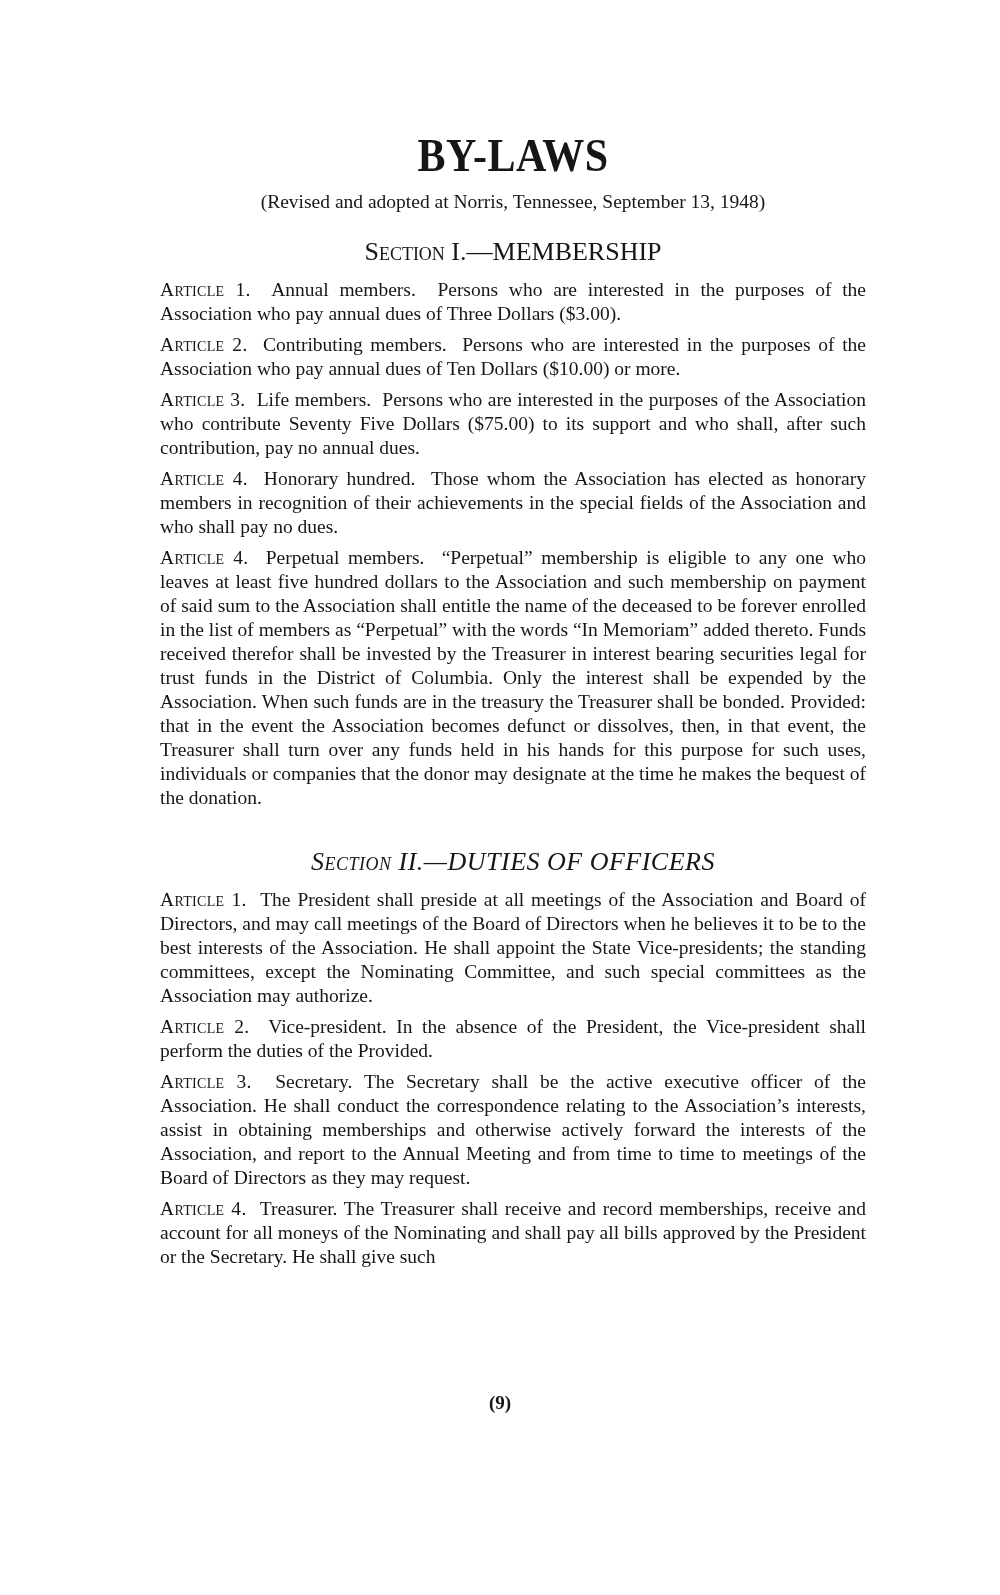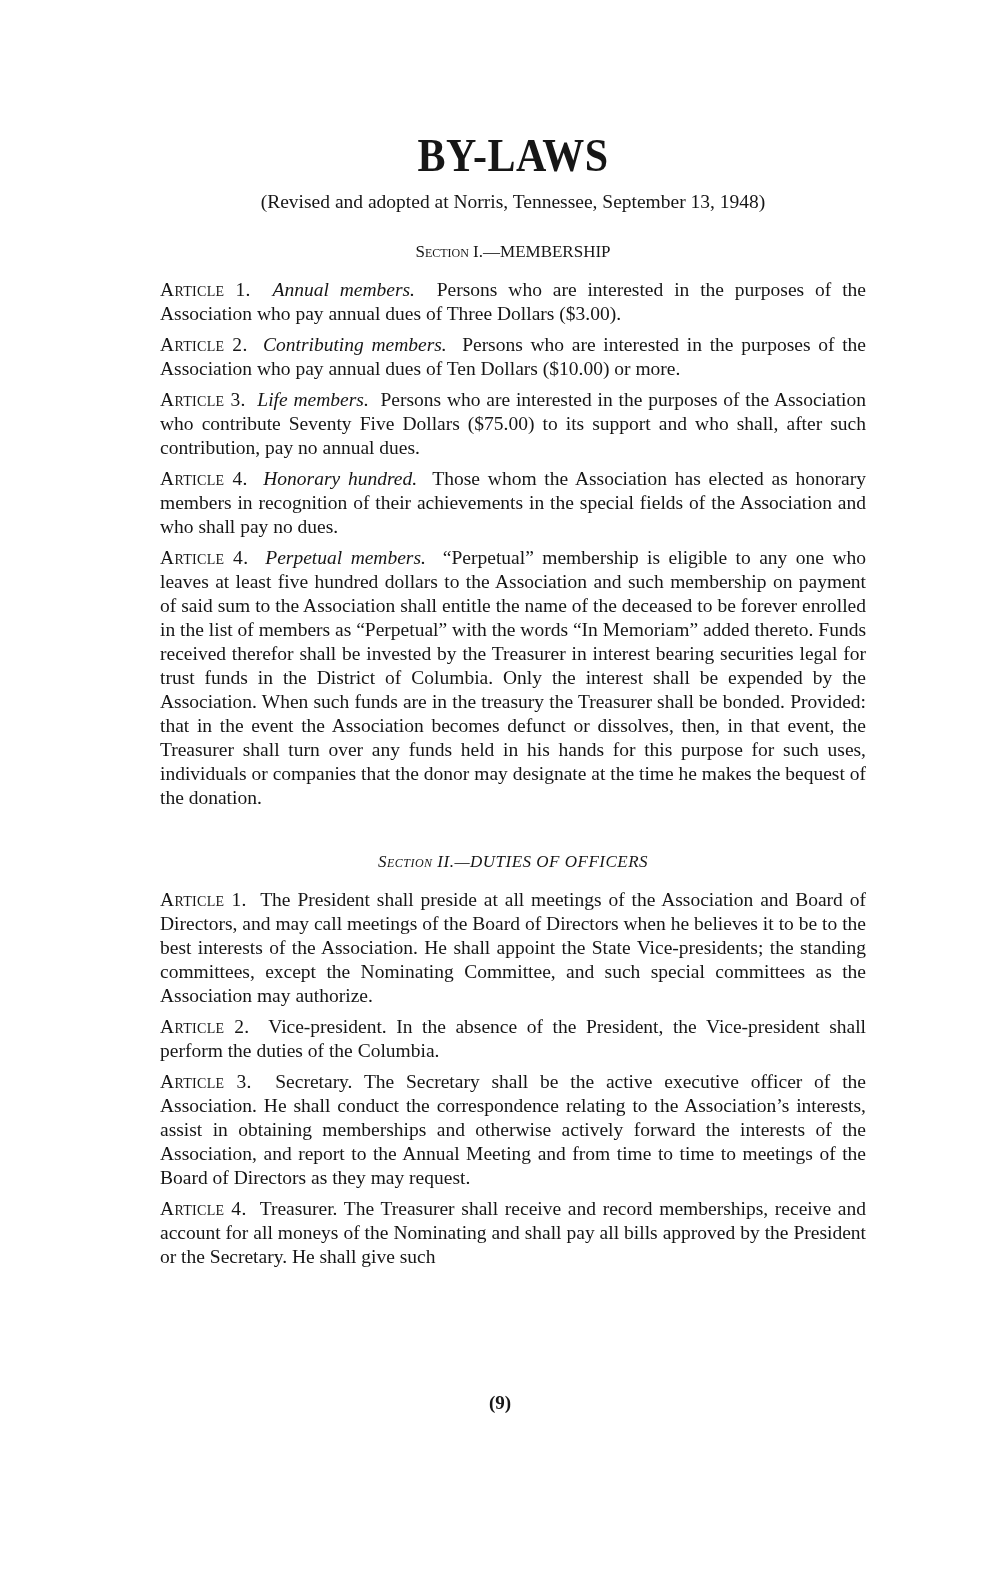--- a/index.html
+++ b/index.html
@@ -32,21 +32,21 @@
     }
     .subtitle {
       text-align: center;
       font-size: 19.5px;
       margin: 10px 0 0 0;
       line-height: 24px;
       font-family: Liberation Serif, serif;
     }
     .section-heading {
       text-align: center;
-      font-size: 17px;
+      font-size: 26px;
       line-height: 24px;
       margin: 26px 0 14px 0;
     }
     .section-heading .sc {
       font-variant: small-caps;
     }
     .section-heading.s2 {
       margin-top: 40px;
       letter-spacing: 0.5px;
       font-style: italic;
@@ -57,21 +57,20 @@
       line-height: 24px;
       text-align: justify;
       text-indent: 0;
       hyphens: manual;
     }
     .article-label {
       font-variant: small-caps;
       letter-spacing: 0.3px;
     }
     .article-title {
-      font-style: italic;
     }
     .intro {
       margin-bottom: 6px;
     }
     .page-number {
       position: absolute;
       left: 0;
       width: 1000px;
       top: 1392px;
       text-align: center;
@@ -129,21 +128,21 @@
       <span class="sc">Section II.</span><span>—DUTIES OF OFFICERS</span>
     </div>
 
     <p>
       <span class="article-label">Article 1.</span>&nbsp;
       <span>The President shall preside at all meetings of the Association and Board of Directors, and may call meetings of the Board of Directors when he believes it to be to the best interests of the Association. He shall appoint the State Vice-presidents; the standing committees, except the Nominating Committee, and such special committees as the Association may authorize.</span>
     </p>
 
     <p>
       <span class="article-label">Article 2.</span>&nbsp;
-      <span>Vice-president. In the absence of the President, the Vice-president shall perform the duties of the Columbia.</span>
+      <span>Vice-president. In the absence of the President, the Vice-president shall perform the duties of the Provided.</span>
     </p>
 
     <p>
       <span class="article-label">Article 3.</span>&nbsp;
       <span>Secretary. The Secretary shall be the active executive officer of the Association. He shall conduct the correspondence relating to the Association’s interests, assist in obtaining memberships and otherwise actively forward the interests of the Association, and report to the Annual Meeting and from time to time to meetings of the Board of Directors as they may request.</span>
     </p>
 
     <p>
       <span class="article-label">Article 4.</span>&nbsp;
       <span>Treasurer. The Treasurer shall receive and record memberships, receive and account for all moneys of the Nominating and shall pay all bills approved by the President or the Secretary. He shall give such</span>

